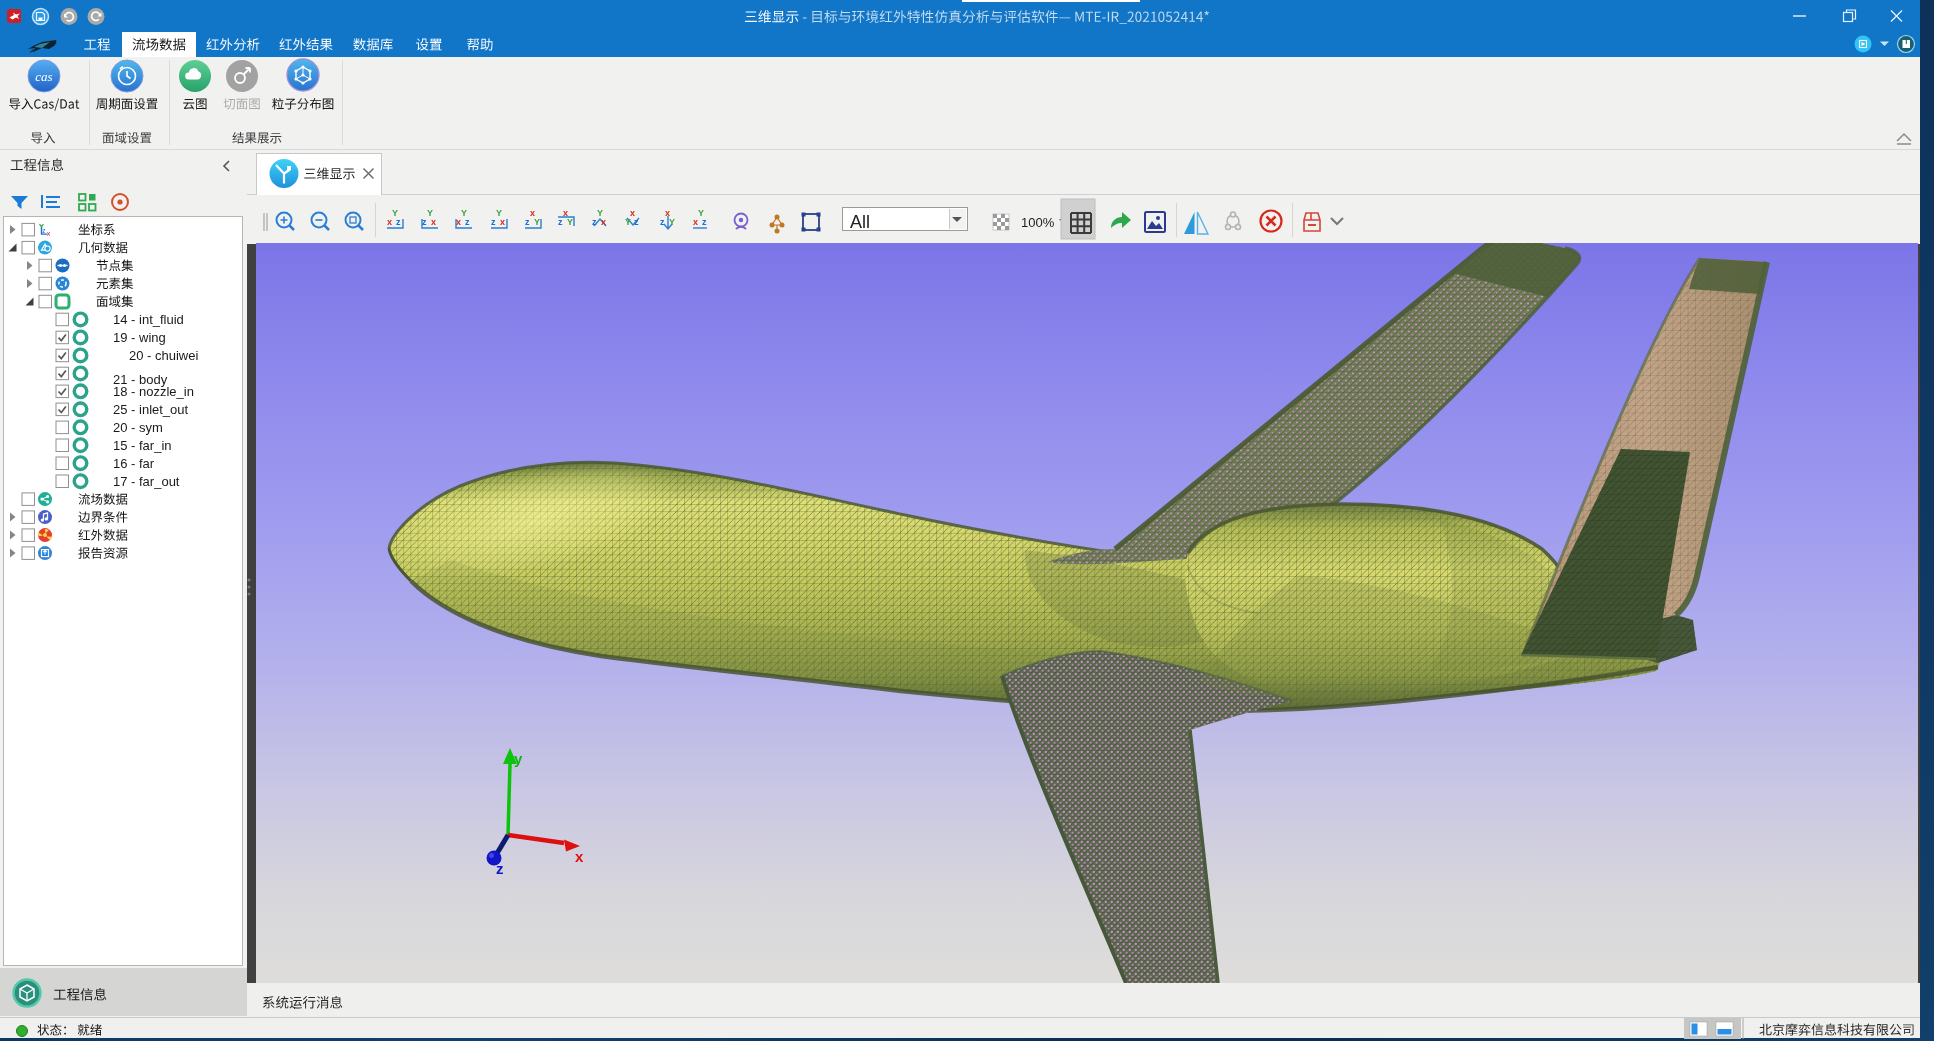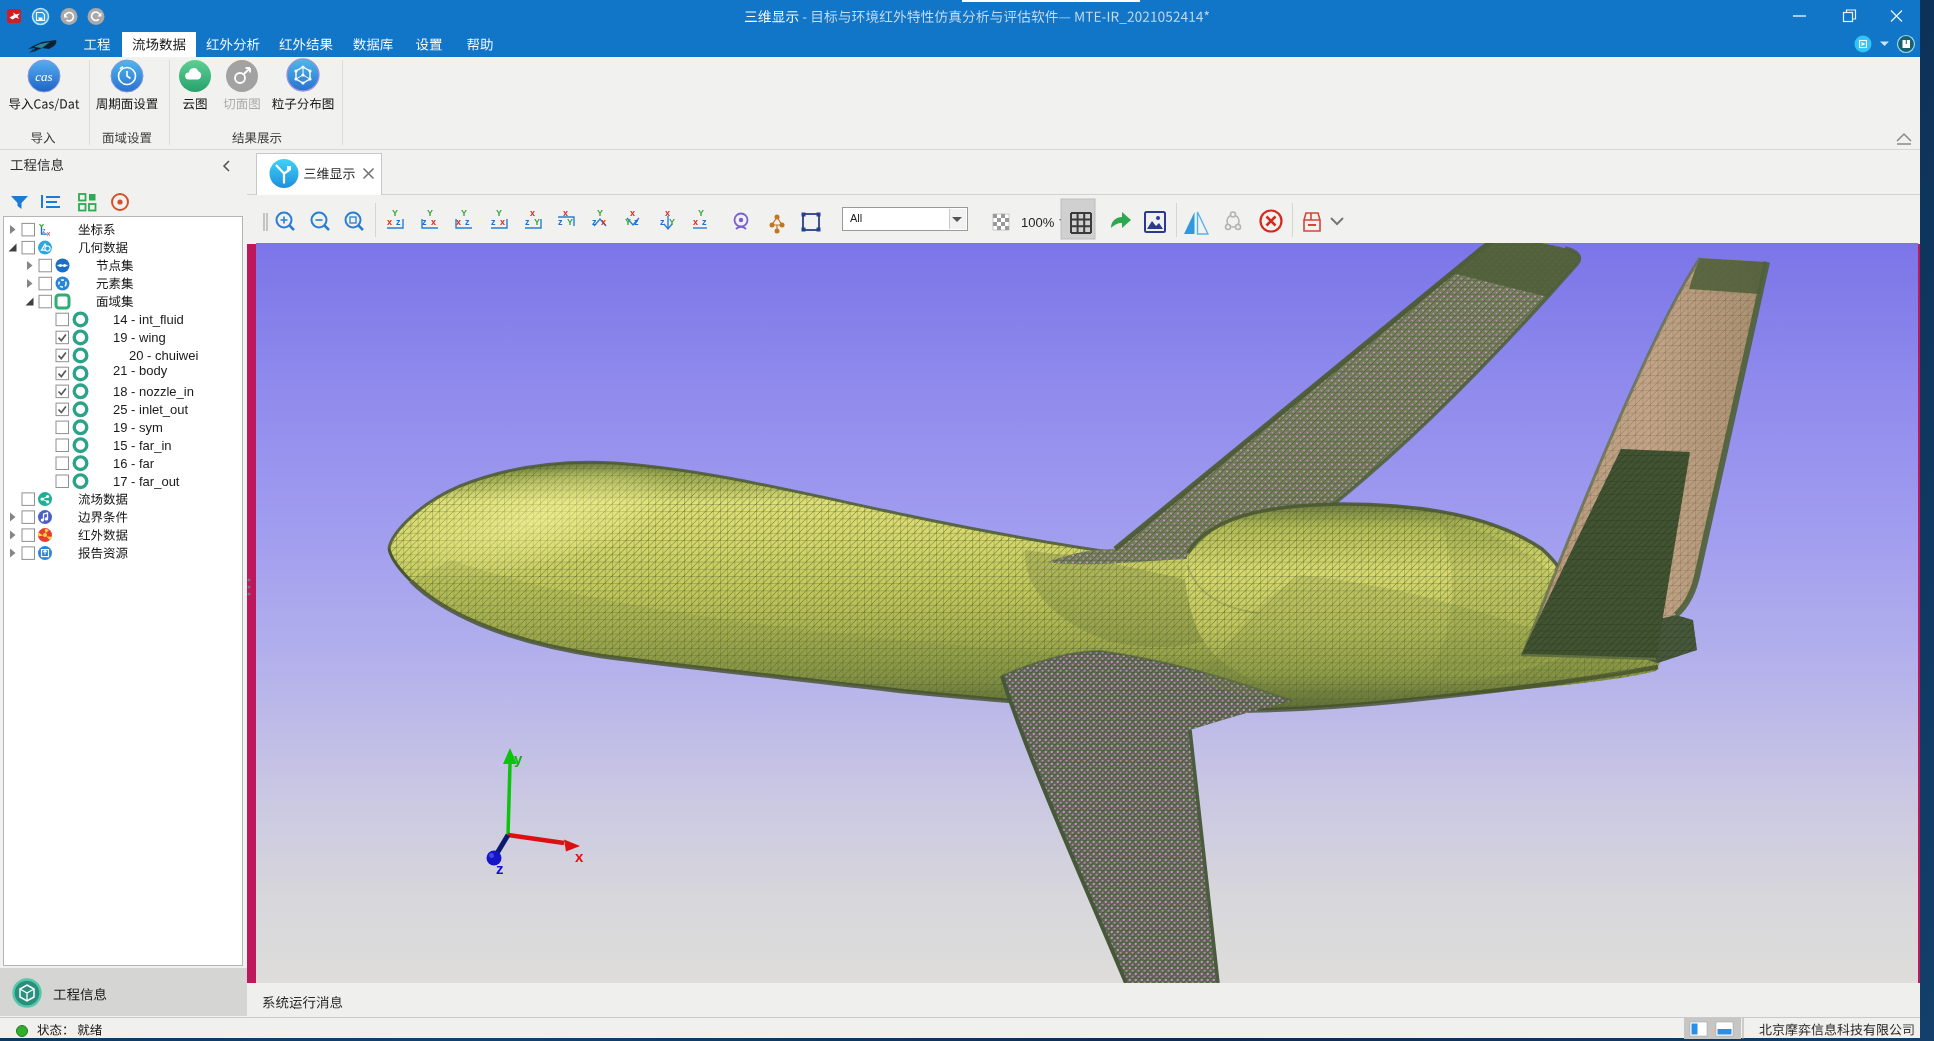--- a/index.html
+++ b/index.html
@@ -1,16 +1,16 @@
 <!DOCTYPE html>
 <html><head><meta charset="utf-8"><style>
 *{margin:0;padding:0;box-sizing:border-box}
 html,body{width:1934px;height:1041px;overflow:hidden;font-family:"Liberation Sans",sans-serif;background:#0e3a63}
 #desk{position:absolute;inset:0;background:linear-gradient(115deg,#0a2f55 0%,#11416e 40%,#0a2c50 70%,#123f6b 100%)}
-#win{position:absolute;left:0;top:0;width:1920px;height:1038px;background:#be185d}
+#win{position:absolute;left:0;top:0;width:1920px;height:1038px;background:#404040}
 #title{position:absolute;left:0;top:0;width:1920px;height:32px;background:#1176c8}
 #menu{position:absolute;left:0;top:32px;width:1920px;height:25px;background:#1176c8}
 #activetab{position:absolute;left:122px;top:0;width:74px;height:25px;background:#fff}
 #ribbon{position:absolute;left:0;top:57px;width:1920px;height:93px;background:#f1f1f0;border-bottom:1px solid #d9d9d9}
 .rsep{position:absolute;top:3px;width:1px;height:85px;background:#dcdcdc}
 #left{position:absolute;left:0;top:150px;width:247px;height:888px;background:#f1f1f0}
 #treebox{position:absolute;left:3px;top:66px;width:240px;height:750px;background:#fff;border:1px solid #b5b5b5}
 #leftbot{position:absolute;left:0;top:818px;width:247px;height:48px;background:#d5d5d4}
 #statusbar{position:absolute;left:0;top:1017px;width:1920px;height:21px;background:#f0f0ef;border-top:1px solid #c9c9c9}
 #tabbar{position:absolute;left:247px;top:150px;width:1673px;height:44px;background:#f1f1f0}
@@ -194,24 +194,24 @@
         <path d="M45 383.1l-2.2-3.8a7 7 0 0 1 4.4 0zM43.3 386.1l-3.9 2a7 7 0 0 1-2.2-3.8zM46.7 386.1l3.9 2a7 7 0 0 0 2.2-3.8z" fill="#f7d948" transform="rotate(18 45 385.1)"></path>
         <path d="M10 398.55999999999995v9l5.5-4.5z" fill="#858585"></path>
         <rect x="22" y="396.9" width="12.5" height="12.5" fill="#fff" stroke="#909090"></rect>
         <circle cx="45" cy="403.1" r="7" fill="#2a85d8"></circle>
         <rect x="41.5" y="399.6" width="7" height="7" fill="none" stroke="#fff" stroke-width="1.2"></rect>
         <path d="M45 404.6v-4m-1.8 1.5l1.8-1.8 1.8 1.8" stroke="#fff" stroke-width="1.1" fill="none"></path>
       </svg>
 <div class="row" style="left:113px;top:161.8px">14 - int_fluid</div>
 <div class="row" style="left:113px;top:179.8px">19 - wing</div>
 <div class="row" style="left:129px;top:197.8px">20 - chuiwei</div>
-<div class="row" style="left:113px;top:213px">21 - body</div>
+<div class="row" style="left:113px;top:222px">21 - body</div>
 <div class="row" style="left:113px;top:233.7px">18 - nozzle_in</div>
 <div class="row" style="left:113px;top:251.7px">25 - inlet_out</div>
-<div class="row" style="left:113px;top:269.7px">19 - sym</div>
+<div class="row" style="left:113px;top:269.7px">20 - sym</div>
 <div class="row" style="left:113px;top:287.6px">15 - far_in</div>
 <div class="row" style="left:113px;top:305.6px">16 - far</div>
 <div class="row" style="left:113px;top:324px">17 - far_out</div>
 <svg width="10" height="30" style="position:absolute;left:245px;top:425px">
         <circle cx="4" cy="5" r="1.5" fill="#777"></circle>
         <circle cx="4" cy="12" r="1.5" fill="#777"></circle>
         <circle cx="4" cy="19" r="1.5" fill="#777"></circle>
       </svg>
 <div id="leftbot">
         <svg width="247" height="48">
@@ -332,21 +332,21 @@
           <g transform="translate(564,25)">
             <rect x="-8" y="-8" width="16" height="16" fill="none" stroke="#28408a" stroke-width="1.8"></rect>
             <rect x="-9.5" y="-9.5" width="4" height="4" fill="#28408a"></rect>
             <rect x="5.5" y="-9.5" width="4" height="4" fill="#28408a"></rect>
             <rect x="-9.5" y="5.5" width="4" height="4" fill="#28408a"></rect>
             <rect x="5.5" y="5.5" width="4" height="4" fill="#28408a"></rect>
           </g>
         </g>
       </svg>
       <div style="position:absolute;left:595px;top:12px;width:126px;height:24px;background:#fff;border:1px solid #9a9a9a">
-        <div style="position:absolute;left:7px;top:4px;font-size:11px;color:#222">All</div>
+        <div style="position:absolute;left:7px;top:4px;font-size:18px;color:#222">All</div>
         <div style="position:absolute;right:1px;top:1px;width:17px;height:20px;background:#f2f2f2;border-left:1px solid #c9c9c9"></div>
         <svg width="10" height="6" style="position:absolute;right:5px;top:9px">
           <path d="M0 0l5 5 5-5z" fill="#555"></path>
         </svg>
       </div>
       <svg width="740" height="50" style="position:absolute;left:740px;top:0">
         <g transform="translate(0,2)">
 <g transform="translate(14,25)">
             <rect x="-8" y="-8" width="16" height="16" fill="#fff" stroke="#999" stroke-width=".5"></rect>
             <path d="M-8 -8h4v4h-4zM0 -8h4v4h-4zM-4 -4h4v4h-4zM4 -4h4v4h-4zM-8 0h4v4h-4zM0 0h4v4h-4zM-4 4h4v4h-4zM4 4h4v4h-4z" fill="#9a9a9a"></path>

